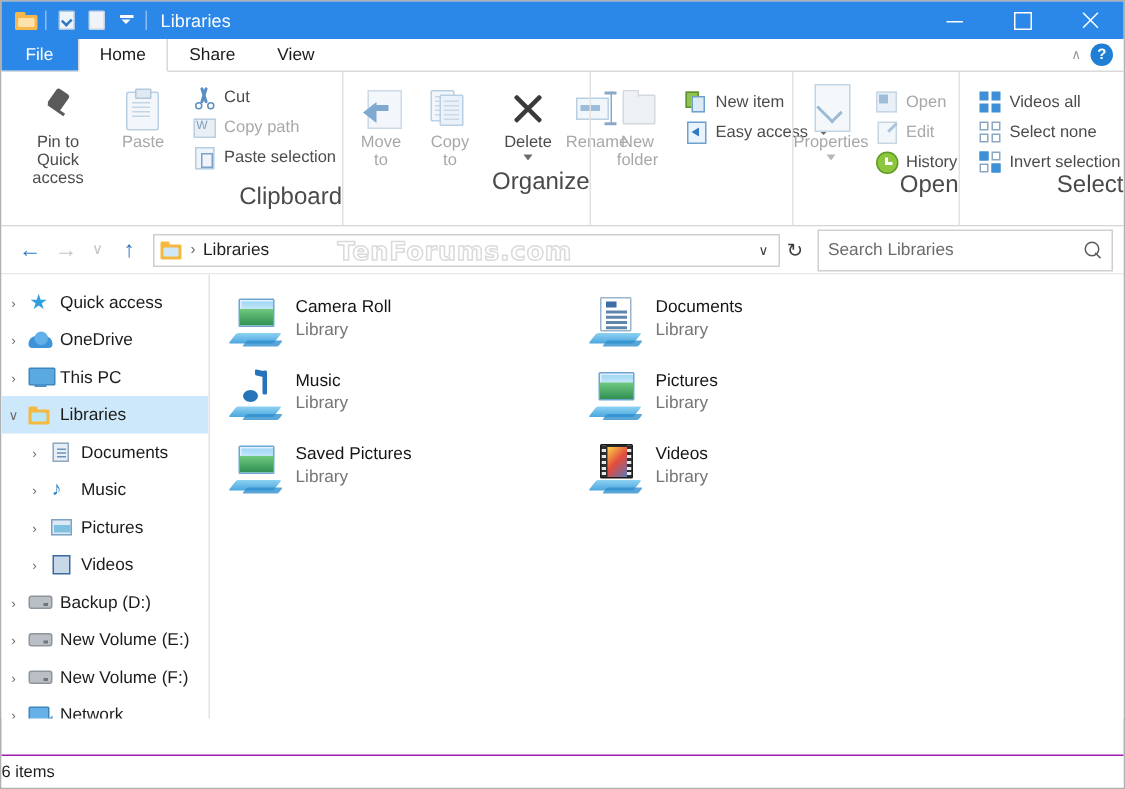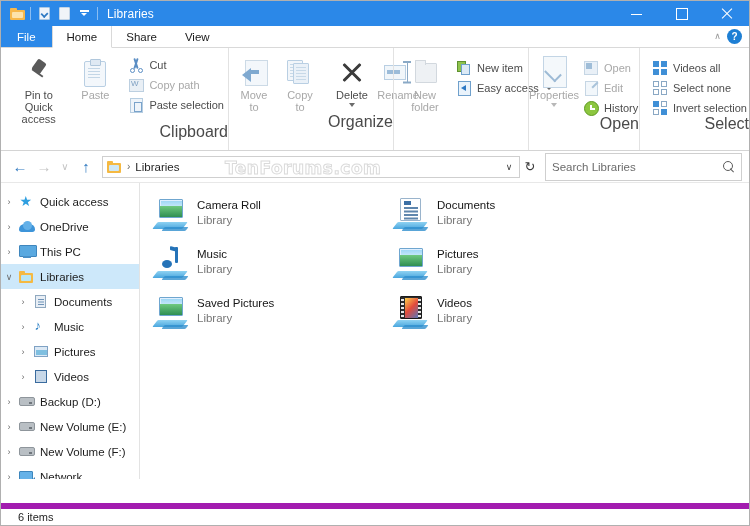--- a/index.html
+++ b/index.html
@@ -553,22 +553,22 @@
     display:block;
     box-shadow: 19px 0 0 #2d2d2d;
   }
   .film-vid .persp {
     position:absolute; right:0; top:0; width:3px; height:100%;
     background: repeating-linear-gradient(180deg,#2d2d2d 0 2px,#e8e8e8 2px 4px);
   }
 
   
   #statusbar {
-    flex: 0 0 22px; height: 22px; border-top:6px solid #a21caf;
-    display:flex; align-items:center; padding-left: 17px;
+    flex: 0 0 22px; height: 22px; border-top:1px solid #a21caf;
+    display:flex; align-items:center; padding-left: 0;
     font-size: 11px; color:#1f1f1f; background:#ffffff;margin-top:24px;
   }
 </style>
 </head>
 <body>
 
 <div id="window">
 
   <div id="titlebar">
     <div class="qat">

